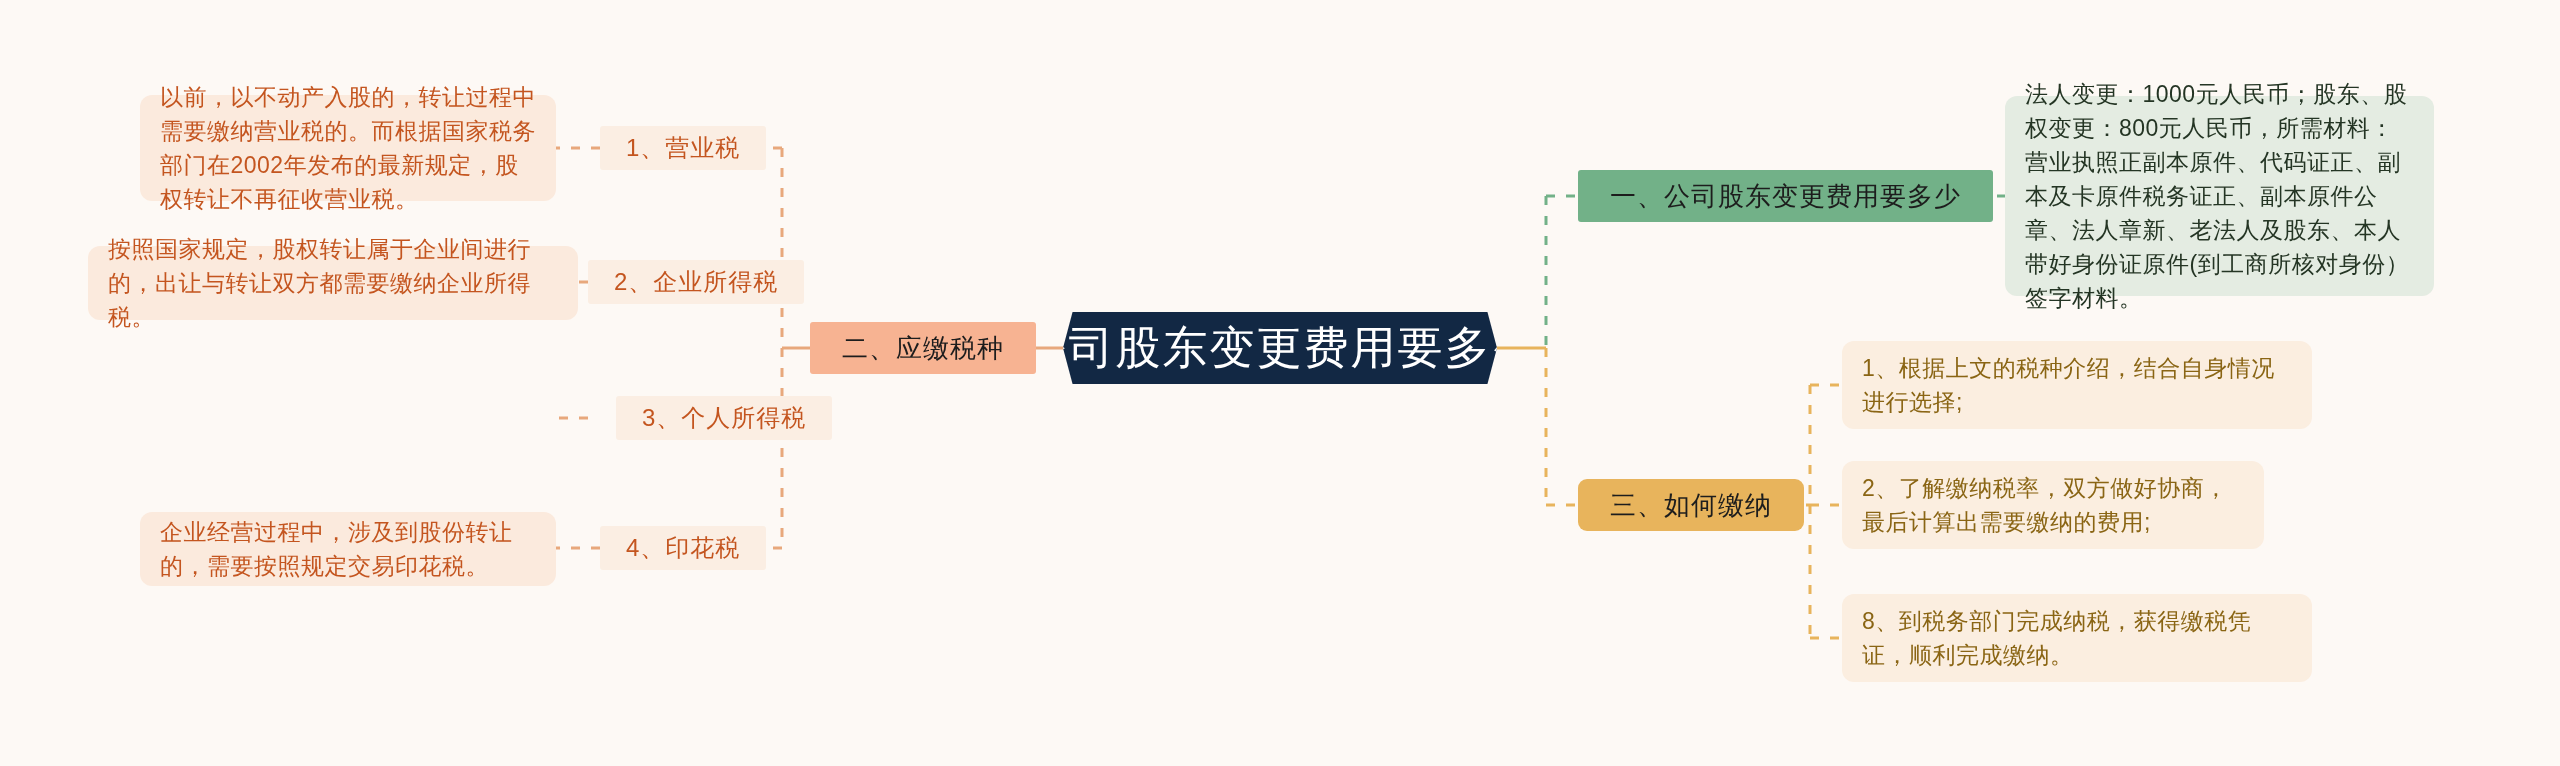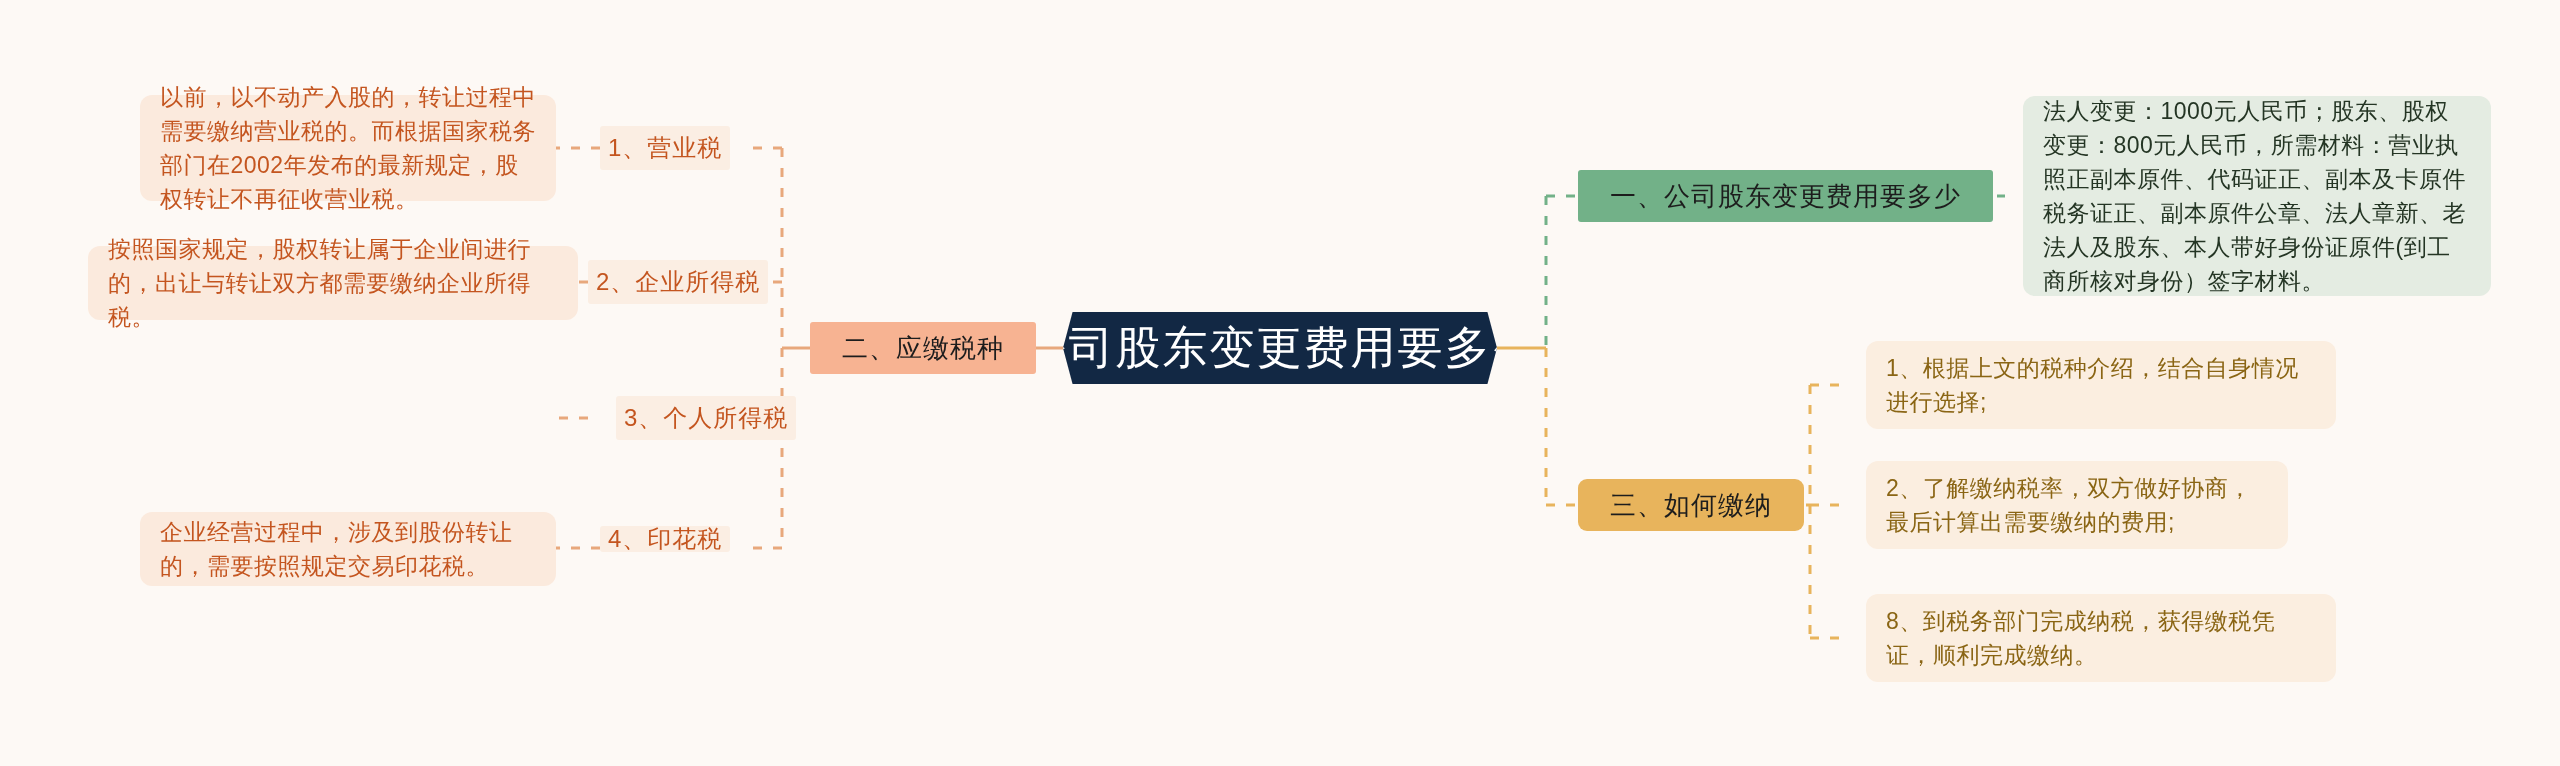--- a/index.html
+++ b/index.html
@@ -36,37 +36,37 @@
   }
   .lvl1.salmon{background:#f7b392;}
   .lvl1.green{background:#72b188;}
   .lvl1.gold{background:#e8b45c;}
 
   
   .lvl2{
     display:flex;align-items:center;
     font-size:24px;color:#c4551f;
     background:#fbeee3;
-    padding:0 8px;
+    padding:0 26px;
     letter-spacing:1px;
     white-space:nowrap;
     border-radius:3px;
   }
 
   
   .leaf{
     display:flex;align-items:center;
     font-size:23px;line-height:1.48;
     padding:10px 20px;
     letter-spacing:.5px;
     border-radius:12px;
   }
   .leaf.peach{background:#fbeadd;color:#c4551f;}
   .leaf.mint{background:#e4ece2;color:#243524;}
-  .leaf.cream{background:#fbeee0;color:#8a6514;margin-left:24px;}
+  .leaf.cream{background:#fbeee0;color:#8a6514;}
 </style>
 </head>
 <body>
 
 <div id="mindmap">
 
   <svg class="links" viewBox="0 0 2560 766">
 
     <line x1="1065" y1="348" x2="1010" y2="348" stroke="#e8a87c" stroke-width="3"></line>
 
@@ -110,38 +110,38 @@
 
   <div class="node lvl2" style="left:600px;top:126px;height:44px;">
     <span>1、营业税</span>
   </div>
   <div class="node lvl2" style="left:588px;top:260px;height:44px;">
     <span>2、企业所得税</span>
   </div>
   <div class="node lvl2" style="left:588px;top:396px;height:44px;margin-left:28px;">
     <span>3、个人所得税</span>
   </div>
-  <div class="node lvl2" style="left:600px;top:526px;height:26px;">
+  <div class="node lvl2" style="left:600px;top:526px;height:44px;">
     <span>4、印花税</span>
   </div>
 
   <div class="node leaf peach" style="left:140px;top:95px;width:416px;height:106px;">
     <span>以前，以不动产入股的，转让过程中需要缴纳营业税的。而根据国家税务部门在2002年发布的最新规定，股权转让不再征收营业税。</span>
   </div>
   <div class="node leaf peach" style="left:88px;top:246px;width:490px;height:74px;">
     <span>按照国家规定，股权转让属于企业间进行的，出让与转让双方都需要缴纳企业所得税。</span>
   </div>
   <div class="node leaf peach" style="left:140px;top:512px;width:416px;height:74px;">
     <span>企业经营过程中，涉及到股份转让的，需要按照规定交易印花税。</span>
   </div>
 
   <div class="node lvl1 green" style="left:1578px;top:170px;height:52px;">
     <span>一、公司股东变更费用要多少</span>
   </div>
-  <div class="node leaf mint" style="left:2005px;top:96px;width:468px;height:200px;margin-left:18px;">
+  <div class="node leaf mint" style="left:2005px;top:96px;width:429px;height:200px;">
     <span>法人变更：1000元人民币；股东、股权变更：800元人民币，所需材料：营业执照正副本原件、代码证正、副本及卡原件税务证正、副本原件公章、法人章新、老法人及股东、本人带好身份证原件(到工商所核对身份）签字材料。</span>
   </div>
 
   <div class="node lvl1 gold" style="left:1578px;top:479px;height:52px;border-radius:9px;">
     <span>三、如何缴纳</span>
   </div>
 
   <div class="node leaf cream" style="left:1842px;top:341px;width:470px;height:88px;">
     <span>1、根据上文的税种介绍，结合自身情况进行选择;</span>
   </div>

